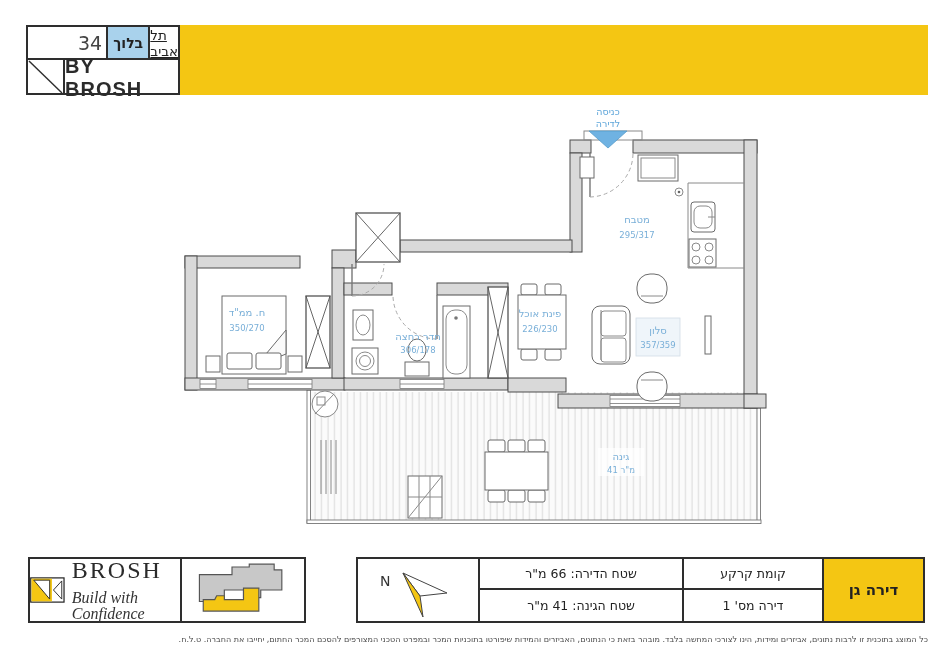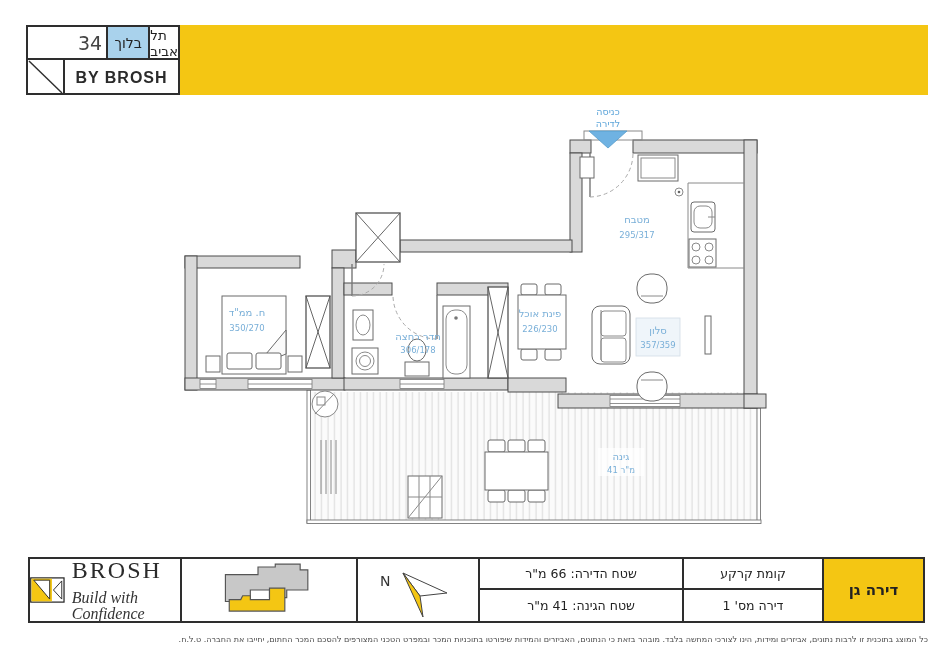--- a/index.html
+++ b/index.html
@@ -5,45 +5,45 @@
   html,body{margin:0;padding:0;background:#fff;}
   .page{position:relative;width:950px;height:650px;background:#fff;overflow:hidden;
         font-family:"DejaVu Sans",sans-serif;color:#222;}
   
   .hdr-table{position:absolute;left:26px;top:25px;width:154px;height:70px;
              border:2px solid #2e2e2e;box-sizing:border-box;background:#fff;}
   .hdr-row1{display:flex;height:33px;border-bottom:2px solid #2e2e2e;box-sizing:border-box;padding-left:46px;}
   .hdr-row2{display:flex;height:35px;box-sizing:border-box;}
   .hcell{display:flex;align-items:center;justify-content:center;box-sizing:border-box;height:100%;}
   .c-num{width:37px;border-right:2px solid #2e2e2e;font-size:19px;color:#444;}
-  .c-block{width:46px;border-right:2px solid #2e2e2e;background:#a9d2ec;font-size:14px;font-weight:normal;}
-  .c-city{flex:1;font-size:13.5px;}
+  .c-block{width:46px;border-right:2px solid #2e2e2e;background:#a9d2ec;font-size:14px;font-weight:bold;}
+  .c-city{flex:1;font-size:13.5px;text-decoration:underline;}
   .c-diag{width:37px;border-right:2px solid #2e2e2e;position:relative;}
-  .c-brand{flex:1;font-size:16px;font-weight:600;letter-spacing:1px;color:#2b2b2b;
+  .c-brand{flex:1;font-size:20px;font-weight:600;letter-spacing:1px;color:#2b2b2b;
            font-family:"Liberation Sans","DejaVu Sans",sans-serif;}
   .banner{position:absolute;left:180px;top:25px;width:748px;height:70px;background:#f4c613;}
   
   .plan-svg{position:absolute;left:0;top:0;width:950px;height:650px;}
   .wall{fill:#d9d9d9;stroke:#4d4d4d;stroke-width:1;}
   .xbox{fill:#fff;stroke:#555;stroke-width:1.3;}
   .xline{stroke:#555;stroke-width:0.9;}
   .furn{fill:#fff;stroke:#6b6b6b;stroke-width:1;}
   .thin{fill:none;stroke:#8a8a8a;stroke-width:1;}
   .arc{fill:none;stroke:#aaa;stroke-width:1;stroke-dasharray:4 3;}
   .leaf{stroke:#777;stroke-width:1.4;}
   .win{fill:#fff;stroke:#777;stroke-width:0.8;}
   .winline{stroke:#777;stroke-width:0.8;}
   .fence{fill:#fff;stroke:#777;stroke-width:0.9;}
   .lbl{fill:#79afd8;font-size:10px;text-anchor:middle;font-family:"DejaVu Sans",sans-serif;}
   .lbl-dims{font-size:8.5px;}
   .entr{fill:#5fa6da;font-size:9.5px;text-anchor:middle;font-family:"DejaVu Sans",sans-serif;}
   
   .ft-box{position:absolute;top:557px;height:66px;border:2px solid #2e2e2e;
           box-sizing:border-box;background:#fff;}
-  #ft-left{left:28px;width:330px;display:flex;}
+  #ft-left{left:28px;width:278px;display:flex;}
   .logo-cell{width:152px;border-right:2px solid #2e2e2e;box-sizing:border-box;
              display:flex;align-items:center;justify-content:center;gap:7px;}
   .siteplan-cell{flex:1;display:flex;align-items:center;justify-content:center;}
   .logo-txt{line-height:1;}
   .logo-name{font-family:"Liberation Serif","DejaVu Serif",serif;font-size:24px;
              letter-spacing:2px;color:#2b2b2b;}
   .logo-tag{font-family:"Liberation Serif","DejaVu Serif",serif;font-style:italic;
             font-size:16px;color:#333;margin-top:8px;}
   #ft-north{left:356px;width:124px;}
   #ft-areas{left:478px;width:206px;}

